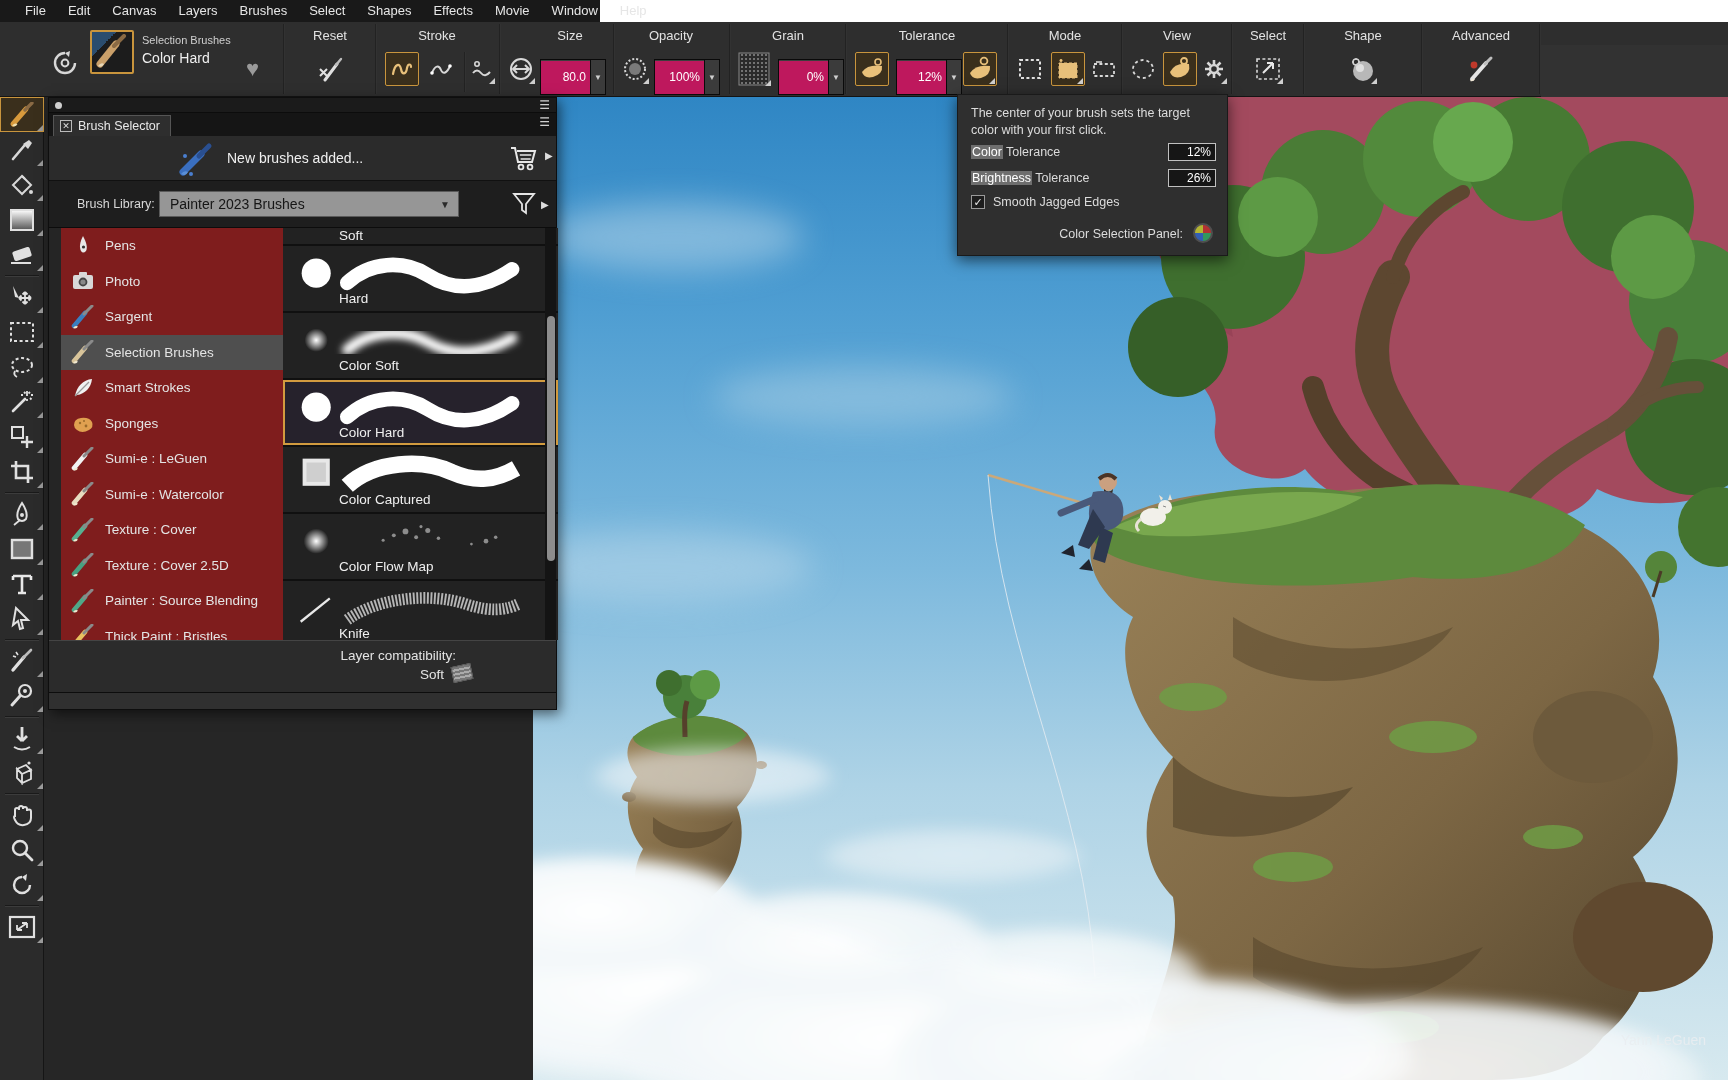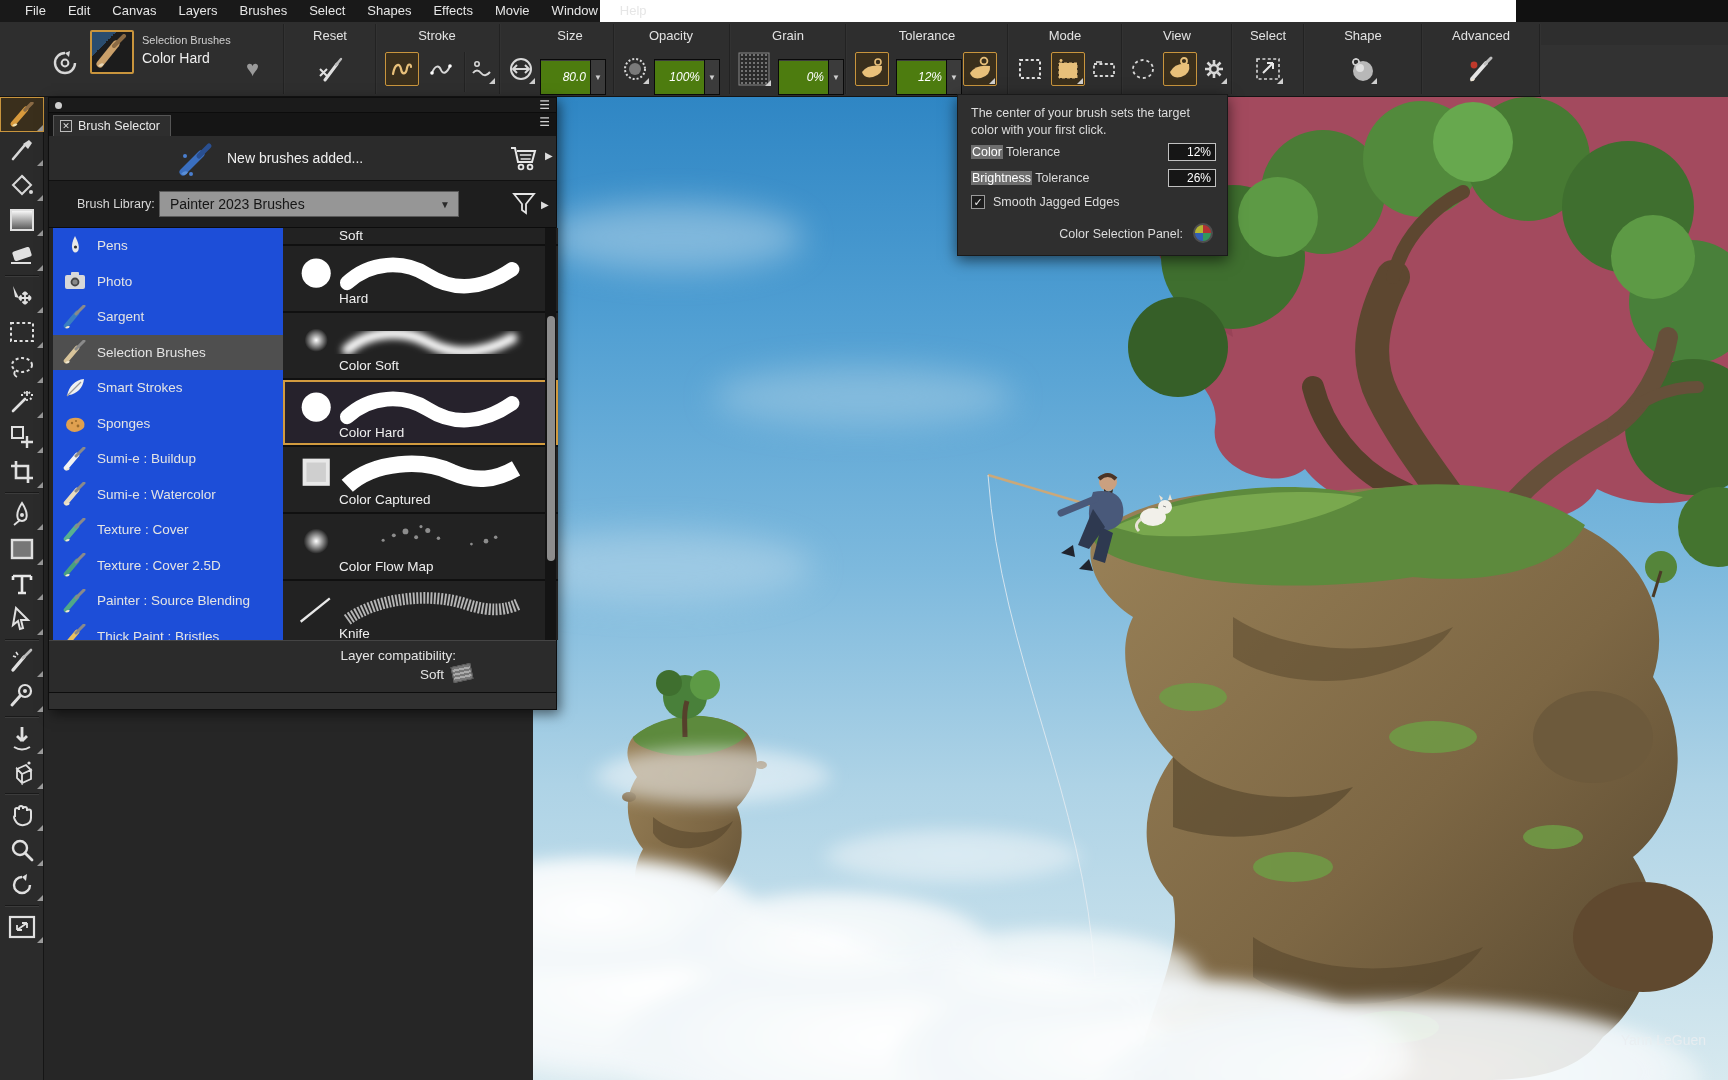--- a/index.html
+++ b/index.html
@@ -1,34 +1,34 @@
 <!DOCTYPE html>
 <html><head>
 <meta charset="utf-8">
 <style>
   * { margin:0; padding:0; box-sizing:border-box; }
   html,body { width:1728px; height:1080px; overflow:hidden; background:#111;
     font-family:"Liberation Sans", sans-serif; -webkit-font-smoothing:antialiased; }
   .abs { position:absolute; }
 
   
-  #menubar { left:0; top:0; width:1516px; height:22px; background:#ffffff; }
+  #menubar { left:0; top:0; width:1728px; height:22px; background:#ffffff; }
   #menubar-dark { left:0; top:0; width:600px; height:22px; background:#191919;
     display:flex; align-items:center; gap:0; }
   .menu-item { color:#e6e6e6; font-size:13px; padding:0 11px; line-height:22px; cursor:default; }
   #app-logo { width:14px; height:14px; margin:0 6px 0 8px; border-radius:3px;
     background:radial-gradient(circle at 35% 35%, #c0392b 0 40%, #5a1410 75%, #2a0a08 100%); }
 
   
   #propbar { left:0; top:22px; width:1728px; height:75px; background:#2e2e2e; border-bottom:1px solid #141414; }
   .psec-label { position:absolute; top:6px; width:100%; text-align:center; color:#e2e2e2; font-size:13px; }
   .pdivider { position:absolute; top:2px; height:70px; width:2px;
     background:linear-gradient(90deg,#1a1a1a,#3a3a3a); }
-  .pfield { position:absolute; height:36px; background:#4d7c0f; border:1px solid #0a0a0a;
-    box-shadow:0 1px 0 #3d3d3d inset; color:#fff; font-size:12px; display:flex; align-items:center;font-style:italic; }
+  .pfield { position:absolute; height:36px; background:#be185d; border:1px solid #0a0a0a;
+    box-shadow:0 1px 0 #3d3d3d inset; color:#fff; font-size:12px; display:flex; align-items:center; }
   .pfield .val { flex:1; text-align:right; padding-right:4px; }
   .fdrop { width:15px; height:100%; background:#3b3b3b; border-left:1px solid #0a0a0a;
     color:#cfcfcf; font-size:8px; display:flex; align-items:center; justify-content:center; }
   .pbtn { position:absolute; width:34px; height:34px; border:1px solid transparent; border-radius:2px;
     display:flex; align-items:center; justify-content:center; }
   .pbtn.sel { border-color:#c9953d; background:#3a2f1c; }
   .corner { position:absolute; right:1px; bottom:1px; width:0; height:0;
     border-left:6px solid transparent; border-bottom:6px solid #cfcfcf; }
   #brush-thumb { left:90px; top:8px; width:44px; height:44px; border:2px solid #c9953d;
     background:linear-gradient(135deg,#2b4d6e 0 30%,#1c1c1c 30% 100%); position:absolute; border-radius:2px; }
@@ -76,21 +76,21 @@
   #banner { position:absolute; left:0; top:38px; width:100%; height:45px; background:#2b2b2b;
     border-bottom:1px solid #111; }
   #banner .txt { position:absolute; left:178px; top:14px; color:#efefef; font-size:14px; }
   #lib-row { position:absolute; left:0; top:83px; width:100%; height:47px; background:#1e1e1e;
     border-bottom:1px solid #0c0c0c; }
   #lib-label { position:absolute; left:28px; top:16px; color:#d8d8d8; font-size:12.5px; }
   #lib-select { position:absolute; left:110px; top:10px; width:300px; height:26px; background:#969696;
     border:1px solid #5a5a5a; color:#161616; font-size:14px; display:flex; align-items:center; padding-left:10px; }
   #lib-select .arr { position:absolute; right:8px; color:#2a2a2a; font-size:10px; }
 
-  #cat-list { position:absolute; left:4px; top:130px; width:234px; height:412px; background:#1d4ed8;
+  #cat-list { position:absolute; left:12px; top:130px; width:234px; height:412px; background:#7f1d1d;
     overflow:hidden; border-right:1px solid #141414; }
   .cat-row { height:35.5px; display:flex; align-items:center; gap:10px; padding-left:10px;
     color:#e4e4e4; font-size:13.5px; white-space:nowrap; }
   .cat-row.sel { background:#4f4f4f; }
   .cat-ico { width:24px; height:24px; flex:0 0 24px; }
   #cat-scroll { position:absolute; right:1px; top:130px; width:8px; height:412px; background:#1c1c1c; }
   #cat-thumb { position:absolute; left:1px; top:278px; width:6px; height:120px; background:#7a7a7a; border-radius:3px; }
 
   #var-list { position:absolute; left:234px; top:130px; width:275px; height:412px; background:#191919; overflow:hidden; }
   .var-row { position:relative; height:67px; background:#222; border-bottom:2px solid #101010; }
@@ -737,21 +737,21 @@
             <circle cx="13" cy="10" r="1" fill="#9a6a2a"></circle>
           </svg></span>
         <span>Sponges</span>
       </div>
       <div class="cat-row">
         <span class="cat-ico"><svg width="24" height="24" viewBox="0 0 24 24">
             <path d="M3 21 L14 8" stroke="#f2f2f2" stroke-width="4.6" stroke-linecap="round"></path>
             <path d="M13 9 L21 1" stroke="#8a8a8a" stroke-width="3" stroke-linecap="round"></path>
             <path d="M2 23 q2 -3 5 -1.6 q-1.6 3 -5 1.6" fill="#f2ead2"></path>
           </svg></span>
-        <span>Sumi-e : Buildup</span>
+        <span>Sumi-e : LeGuen</span>
       </div>
       <div class="cat-row">
         <span class="cat-ico"><svg width="24" height="24" viewBox="0 0 24 24">
             <path d="M3 21 L14 8" stroke="#e8dcc0" stroke-width="4.6" stroke-linecap="round"></path>
             <path d="M13 9 L21 1" stroke="#8a8a8a" stroke-width="3" stroke-linecap="round"></path>
             <path d="M2 23 q2 -3 5 -1.6 q-1.6 3 -5 1.6" fill="#f2ead2"></path>
           </svg></span>
         <span>Sumi-e : Watercolor</span>
       </div>
       <div class="cat-row">

